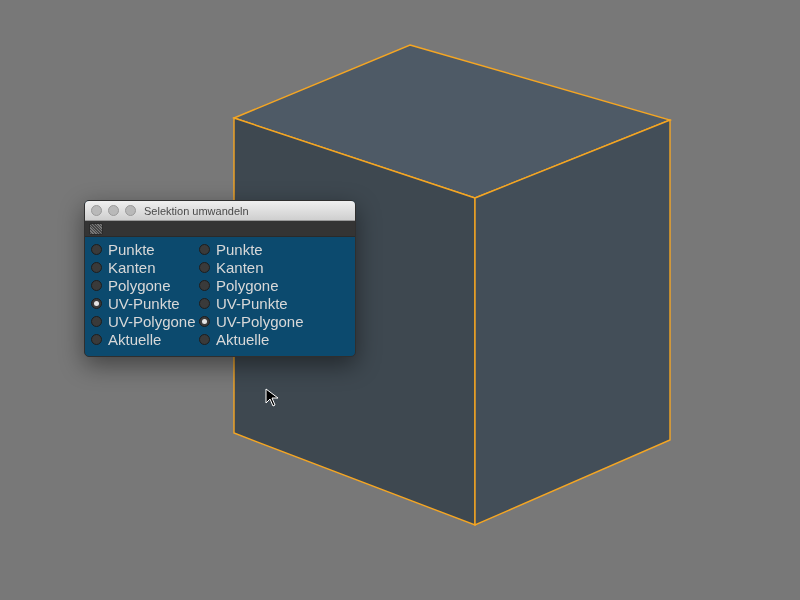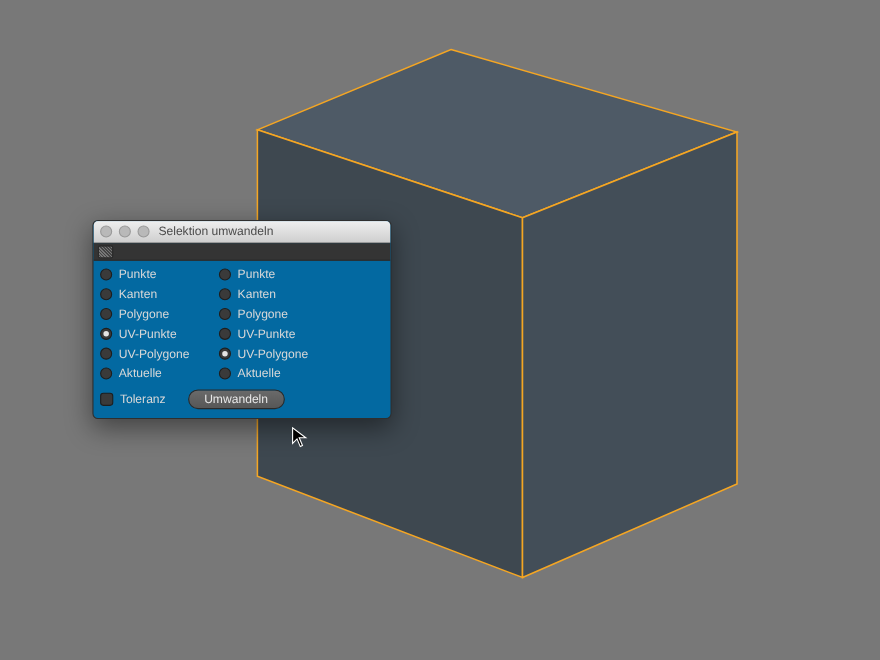--- a/index.html
+++ b/index.html
@@ -21,21 +21,21 @@
     top: 40px;
   }
   .cube svg { display: block; }
 
   
   .dialog {
     position: absolute;
     left: 84px;
     top: 200px;
     width: 272px;
-    background: #0369a1;
+    background: #0c4a6e;
     border: 1px solid #2f2f2f;
     border-radius: 5px;
     box-shadow: 0 8px 24px rgba(0,0,0,0.45);
     overflow: hidden;
   }
   .titlebar {
     height: 20px;
     background: linear-gradient(#efefef, #cfcfcf);
     border-bottom: 1px solid #9a9a9a;
     display: flex;
@@ -98,21 +98,21 @@
     background: #3a3a3a;
     margin-right: 6px;
     display: flex; align-items:center; justify-content:center;
   }
   .radio.selected::after {
     content:"";
     width: 5px; height: 5px;
     border-radius:50%;
     background:#e4e4e4;
   }
-  .radio-label { font-size:11px; color:#d8d8d8; }
+  .radio-label { font-size:15px; color:#d8d8d8; }
 
   .bottom-row {
     display:flex;
     align-items:center;
     margin-top:6px;
     padding-left:2px;
     gap:6px;
   }
   .checkbox {
     width:12px; height:12px;
@@ -212,25 +212,20 @@
           <div class="radio-row">
             <div class="radio selected"></div>
             <span class="radio-label">UV-Polygone</span>
           </div>
           <div class="radio-row">
             <div class="radio"></div>
             <span class="radio-label">Aktuelle</span>
           </div>
         </div>
     </div>
-    <div class="bottom-row">
-      <div class="checkbox"></div>
-      <span class="check-label">Toleranz</span>
-      <button class="btn">Umwandeln</button>
-    </div>
   </div>
 </div>
 
 <div class="cursor">
   <svg width="16" height="20" viewBox="0 0 16 20">
     <path d="M1 1 L1 15 L5 11 L8 18 L10 17 L7 10 L13 10 Z" fill="black" stroke="white" stroke-width="1"></path>
   </svg>
 </div>
 
 </body></html>

